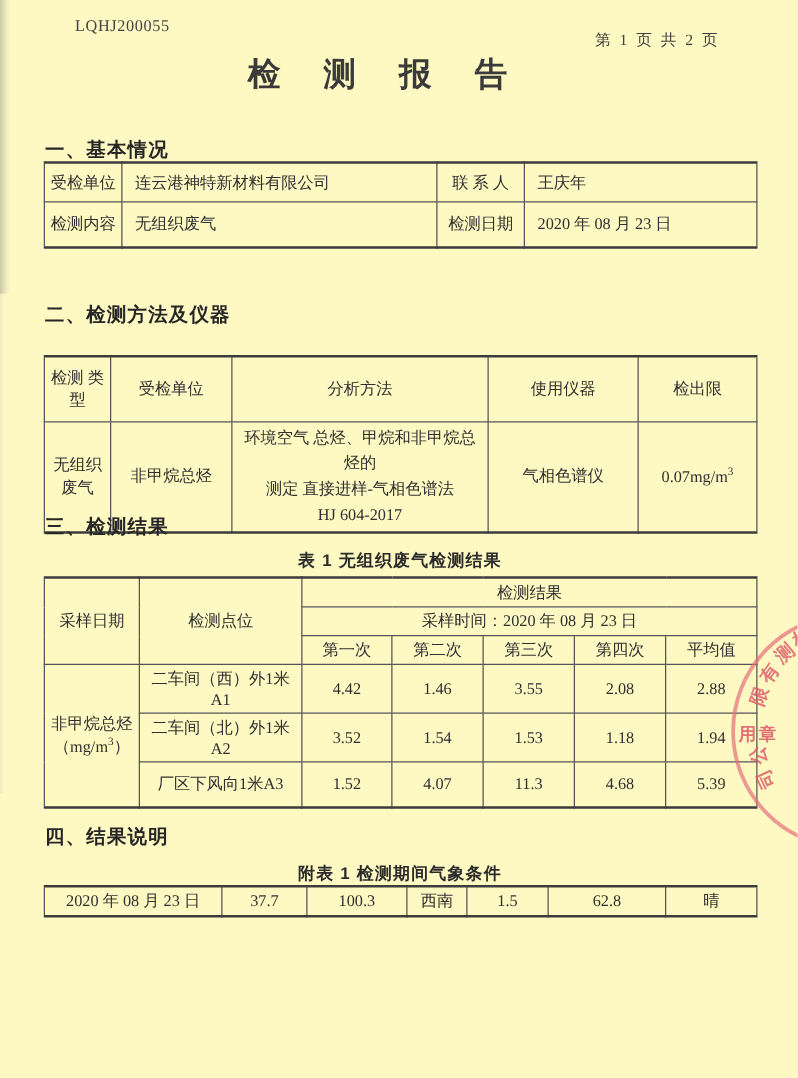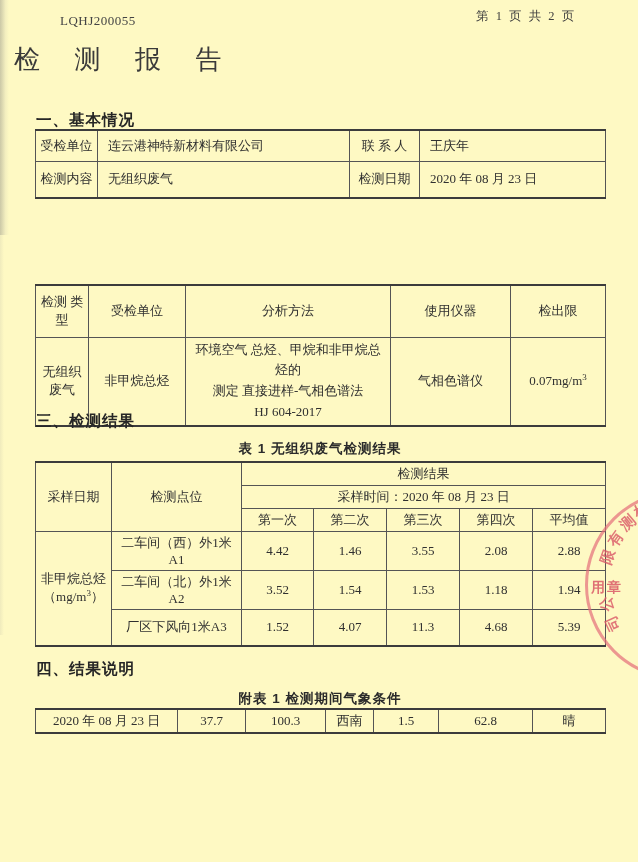--- a/index.html
+++ b/index.html
@@ -18,26 +18,26 @@
   .scan-edge2{
     position:absolute;left:0;top:235px;width:4px;height:400px;
     background:linear-gradient(to right, rgba(150,150,150,.14), transparent);
     pointer-events:none;
   }
   .doc-number{
     position:absolute;left:60px;top:13px;
     font-size:13px;color:#444;letter-spacing:.5px;
   }
   .page-info{
-    position:absolute;left:476px;top:8px;
+    position:absolute;left:476px;top:24px;
     font-size:12.5px;color:#3e3e3e;letter-spacing:2px;
   }
   .report-title{
     position:absolute;left:0;top:42px;width:604px;margin:0;
-    font-size:26px;font-weight:normal;color:#3a3a3a;
+    text-align:center;font-size:26px;font-weight:bold;color:#3a3a3a;
     letter-spacing:14px;text-indent:14px;
     font-family:"Liberation Serif","DejaVu Serif",serif;
   }
   .heading{
     position:absolute;left:36px;
     font-family:"Liberation Sans","DejaVu Sans",sans-serif;
     font-weight:bold;font-size:15.5px;color:#262626;letter-spacing:1px;
   }
   .h-s1{top:110px;}
   .h-s2{top:242px;}
@@ -123,20 +123,21 @@
     </tr>
     <tr>
       <td class="lbl">检测内容</td>
       <td class="val">无组织废气</td>
       <td class="lbl">检测日期</td>
       <td class="val">2020 年 08 月 23 日</td>
     </tr>
   </tbody>
     </table>
 
+  <div class="heading h-s2">二、检测方法及仪器</div>
   <table class="t t2">
     <colgroup>
         <col style="width:53px">
         <col style="width:97px">
         <col style="width:205px">
         <col style="width:120px">
         <col style="width:95px">
       </colgroup>
     <tbody>
         <tr>

